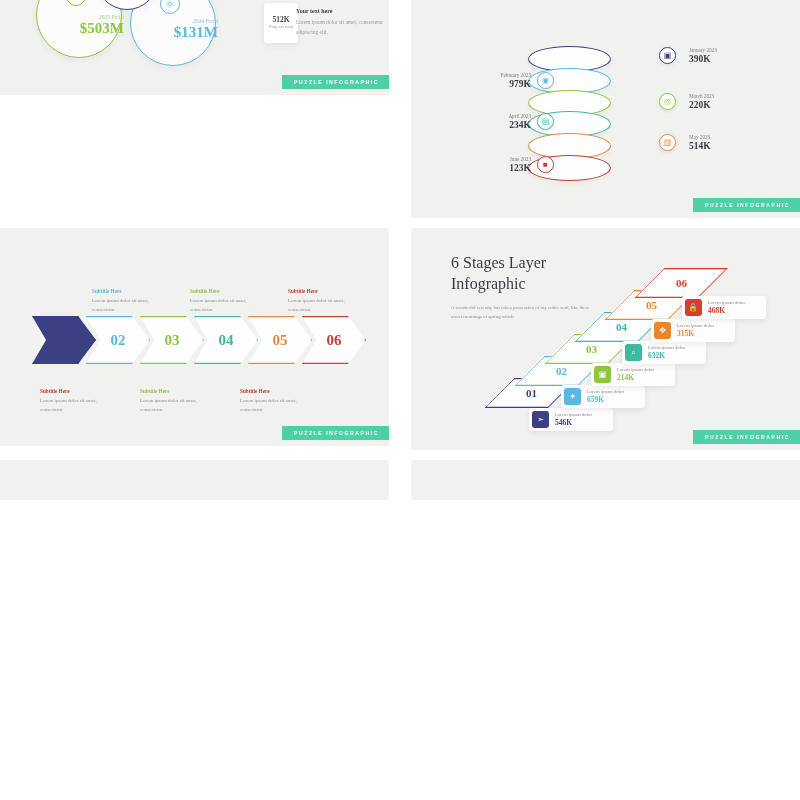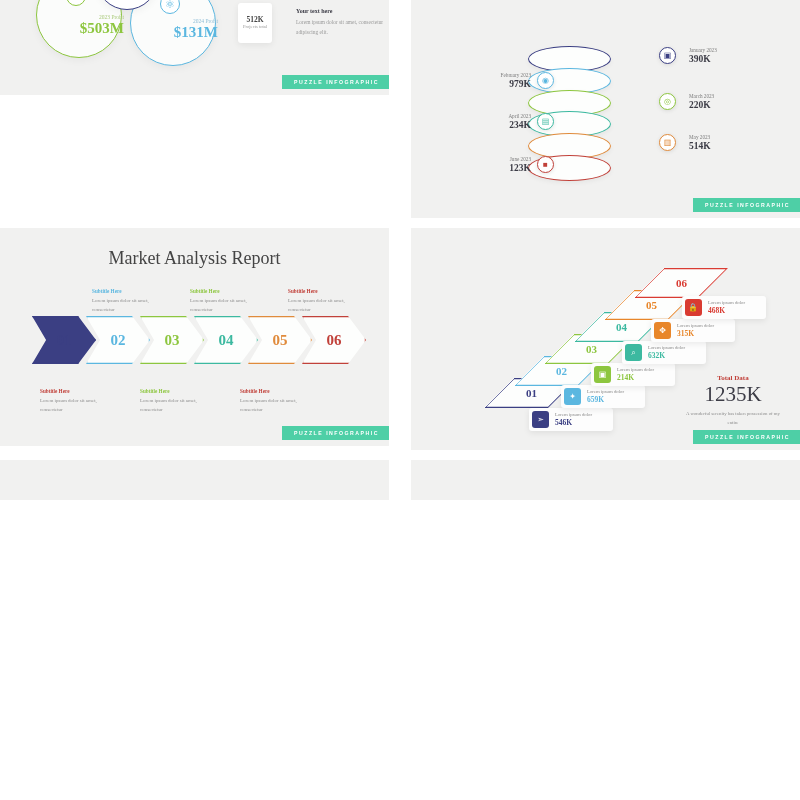--- a/index.html
+++ b/index.html
@@ -35,21 +35,21 @@
   .s1 .c-blue { width:86px; height:86px; left:130px; top:-20px;
                 border:1.4px solid #5bb7e0; }
   .s1 .c-navy { width:62px; height:62px; left:96px; top:-52px;
                 border:1.4px solid #3b3f83; background:#fff; }
   .s1 .ci { position:absolute; width:20px; height:20px; border-radius:50%;
             background:#fff; display:flex; align-items:center; justify-content:center;
             font-size:11px; }
   .s1 .lbl { position:absolute; text-align:right; width:90px; }
   .s1 .lbl .k { font-size:5.5px; font-family:"Liberation Serif",serif; }
   .s1 .lbl .v { font-size:15px; font-family:"Liberation Serif",serif; font-weight:bold; }
-  .s1 .card { position:absolute; left:238px; top:3px; width:34px; height:40px;
+  .s1 .card { position:absolute; left:264px; top:3px; width:34px; height:40px;
               background:#fff; border-radius:3px; box-shadow:0 2px 7px rgba(0,0,0,.07);
               display:flex; flex-direction:column; align-items:center; justify-content:center; }
   .s1 .card .n { font-size:7.5px; font-weight:bold; font-family:"Liberation Serif",serif; color:#444; }
   .s1 .card .t { font-size:4.6px; color:#9a9a9a; text-align:center; line-height:1.35;
                  font-family:"Liberation Serif",serif; }
   .s1 .txt { position:absolute; left:296px; top:8px; width:92px; }
   .s1 .txt h4 { font-size:6px; color:#3c3c46; font-family:"Liberation Serif",serif; }
   .s1 .txt p { font-size:5.4px; color:#9a9a9a; line-height:1.9; margin-top:3px;
                font-family:"Liberation Serif",serif; }
 
@@ -207,21 +207,20 @@
         </div>
 
       <div class="badge">PUZZLE INFOGRAPHIC</div>
     </div>
 
   </div>
 
   <div class="row r3">
 
     <div class="slide s5">
-      <div class="title" style="font-size:18px;margin-top:20px">Market Analysis Report</div>
 
       <div class="arrowrow">
         <div class="arw" style="border:0;background:linear-gradient(#3b3f83,#3b3f83) no-repeat;box-shadow:inset 0 0 0 1.2px #3b3f83">
             <span style="color:#3b3f83">01</span>
           </div>
         <div class="arw" style="box-shadow:inset 0 0 0 1.2px #5bb7e0">
             <span style="color:#5bb7e0">02</span>
           </div>
         <div class="arw" style="box-shadow:inset 0 0 0 1.2px #8dc63f">
             <span style="color:#8dc63f">03</span>
@@ -298,20 +297,25 @@
       </div>
       <div class="pct" style="left:282px;top:151px;width:38px;height:37px;border:1.2px solid #8dc63f;border-left:none">+12%</div>
 
       <div class="badge">PUZZLE INFOGRAPHIC</div>
     </div>
   </div>
 
   <div class="row r4">
 
     <div class="slide s7">
+      <div style="position:absolute;left:40px;top:25px;width:140px">
+        <div class="serif" style="font-size:16px;color:#3c3c46;line-height:1.3">6 Stages Layer</div>
+        <div class="serif" style="font-size:16px;color:#3c3c46;line-height:1.3">Infographic</div>
+        <div class="serif" style="font-size:4.9px;color:#8d8d8d;line-height:1.95;margin-top:8px">A wonderful serenity has taken possession of my entire soul, like these sweet mornings of spring which</div>
+      </div>
 
       <div class="step" style="left:88px;top:150px;box-shadow:inset 0 0 0 1.2px #3b3f83">
           <span style="color:#3b3f83">01</span>
         </div>
       <div class="step" style="left:118px;top:128px;box-shadow:inset 0 0 0 1.2px #5bb7e0">
           <span style="color:#5bb7e0">02</span>
         </div>
       <div class="step" style="left:148px;top:106px;box-shadow:inset 0 0 0 1.2px #8dc63f">
           <span style="color:#8dc63f">03</span>
         </div>
@@ -361,25 +365,20 @@
           </div>
         </div>
       <div class="chip" style="left:271px;top:68px;width:84px">
         <div class="ci" style="background:#d93b32">🔒</div>
         <div class="cw">
             <div class="cl">Lorem ipsum dolor</div>
             <div class="cv" style="color:#d93b32">468K</div>
           </div>
         </div>
 
-      <div style="position:absolute;left:272px;top:146px;width:100px;text-align:center">
-        <div class="serif" style="font-size:7px;font-weight:bold;color:#c1413a">Total Data</div>
-        <div class="serif" style="font-size:21px;color:#3c3c46;line-height:1.2">1235K</div>
-        <div class="serif" style="font-size:4.8px;color:#8d8d8d;line-height:1.9;margin-top:2px">A wonderful serenity has taken possession of my entire</div>
-      </div>
 
       <div class="badge">PUZZLE INFOGRAPHIC</div>
     </div>
 
   </div>
 
   <div class="row r5">
     <div class="slide"></div>
     <div class="slide"></div>
   </div>

